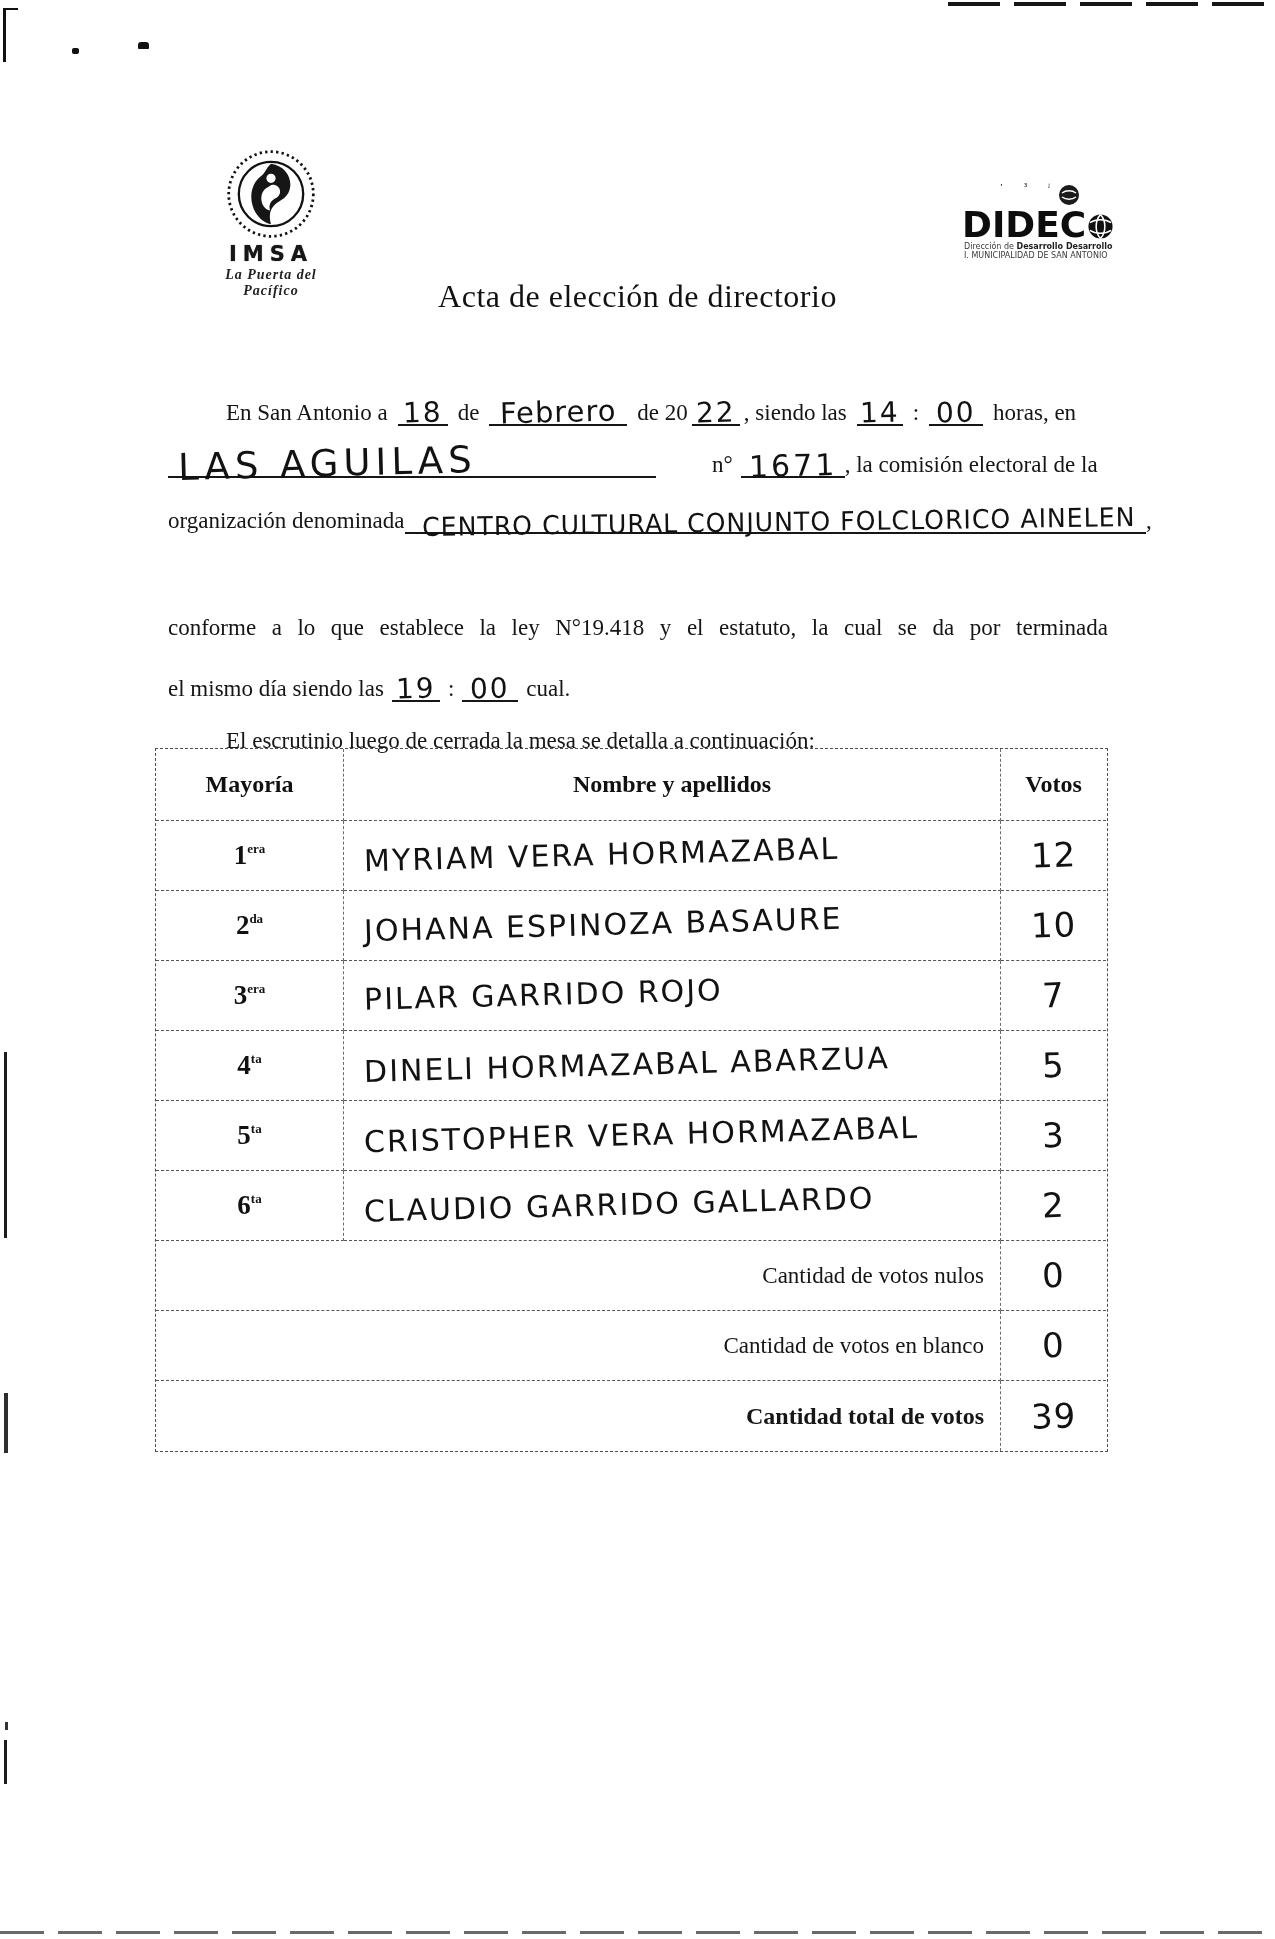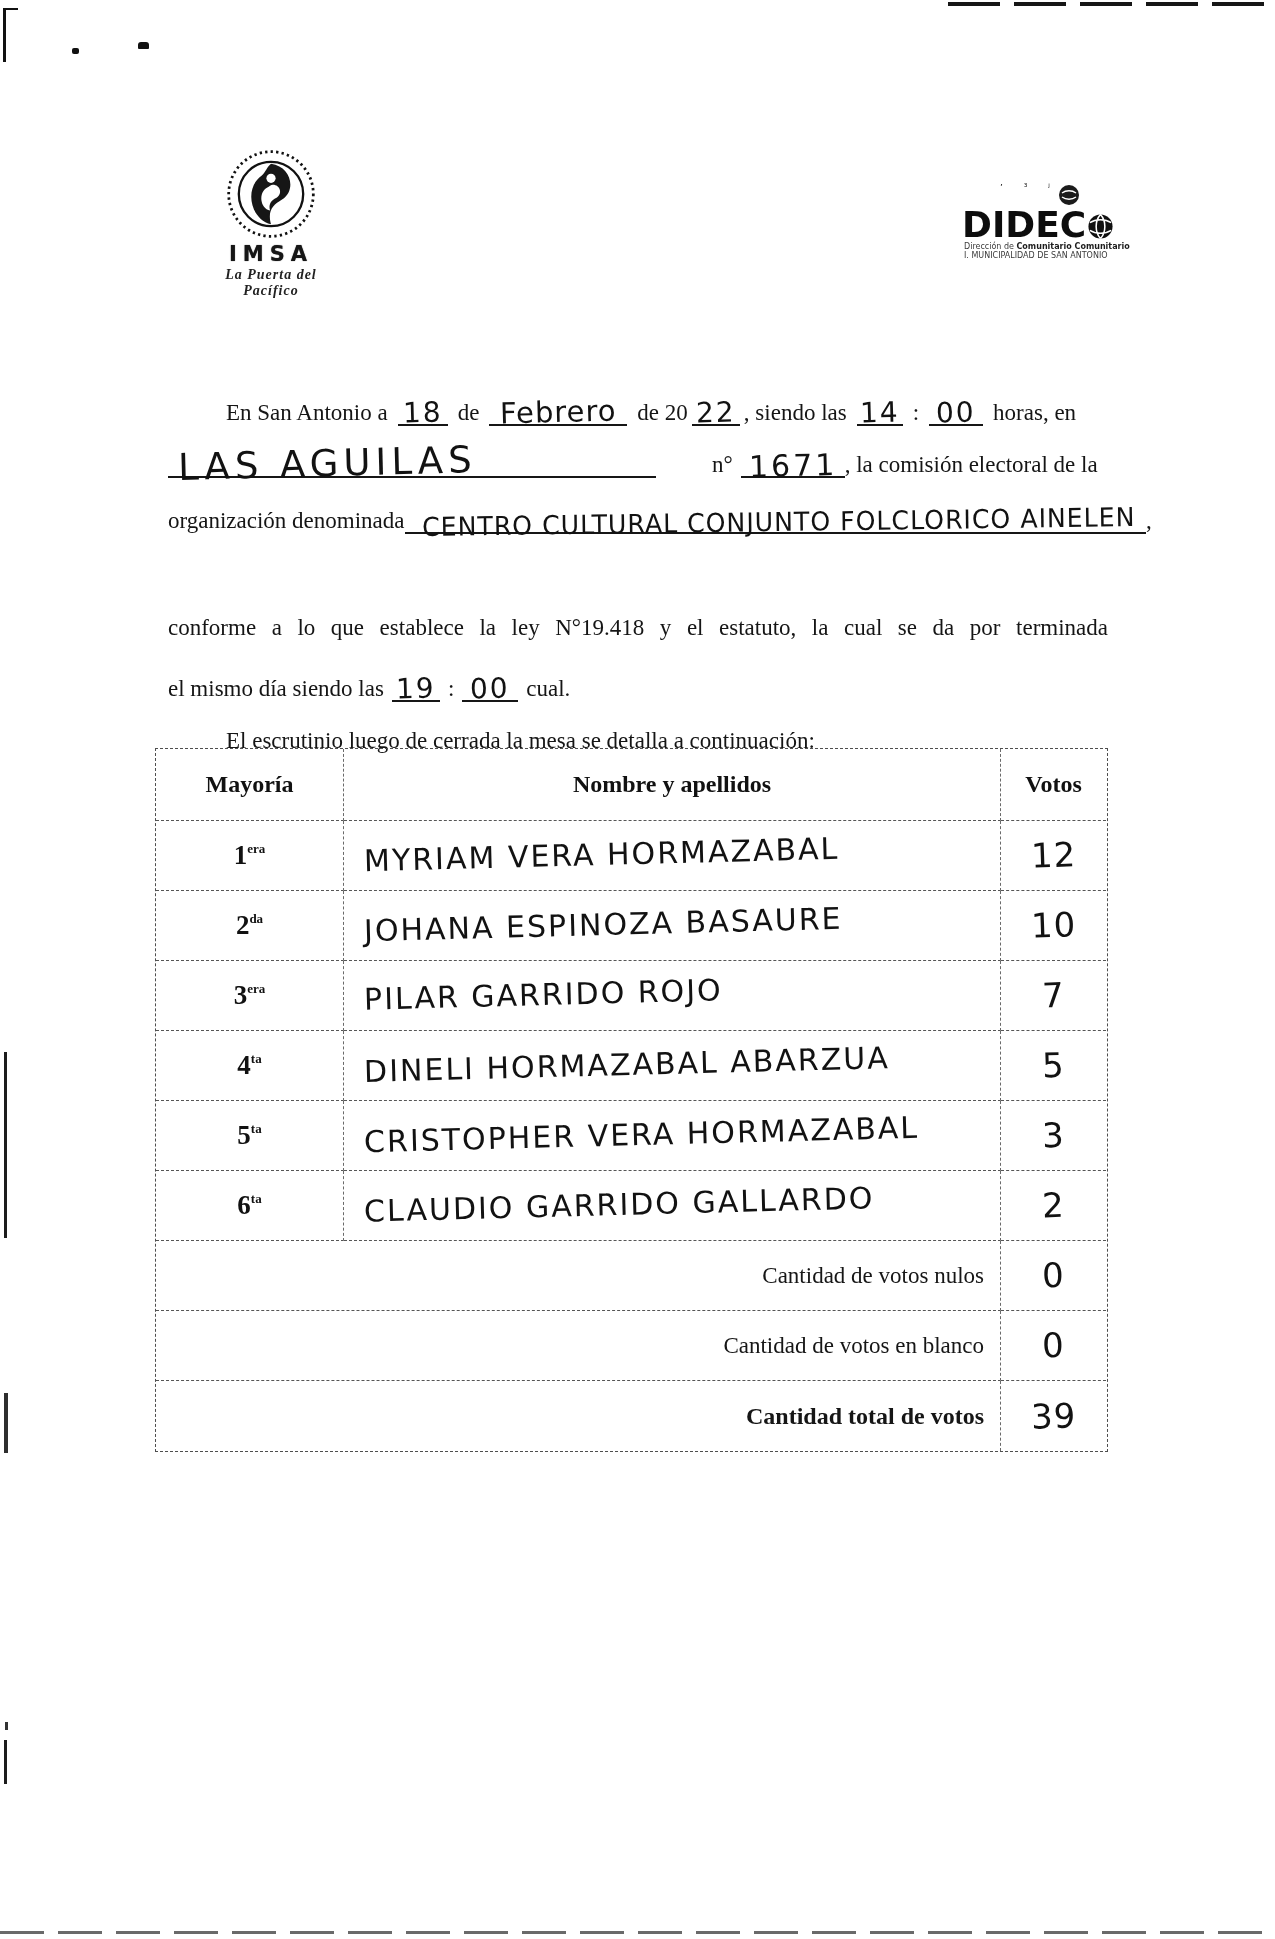--- a/index.html
+++ b/index.html
@@ -107,25 +107,26 @@
       <path d="M4 9 C8 6 14 6 18 9 M4 13 C8 16 14 16 18 13" stroke="#fff" stroke-width="1.4" fill="none"></path>
     </svg>
     <div class="dideco-name">
       <span>DIDEC</span>
       <svg width="27" height="27" viewBox="0 0 28 28">
         <circle cx="14" cy="14" r="12.5" fill="#101010"></circle>
         <path d="M3 10 C9 6 19 6 25 10 M3 18 C9 22 19 22 25 18 M14 1.5 C8 8 8 20 14 26.5 M14 1.5 C20 8 20 20 14 26.5" stroke="#fff" stroke-width="1.6" fill="none"></path>
       </svg>
     </div>
     <div class="dideco-sub">
-      <span>Dirección de </span><b>Comunitario Comunitario</b><br>
+      <span>Dirección de </span><b>Desarrollo Desarrollo</b><br>
       <span>I. MUNICIPALIDAD DE SAN ANTONIO</span>
     </div>
   </div>
 
+  <div class="doc-title">Acta de elección de directorio</div>
 
   <div class="pline" style="top:380px;padding-left:58px;gap:10px;">
     <span class="t">En San Antonio a</span>
     <span class="fill" style="width:50px;">
         <span class="hw hw-sm">18</span>
       </span>
     <span class="t">de</span>
     <span class="fill" style="width:138px;">
         <span class="hw hw-month">Febrero</span>
       </span>

